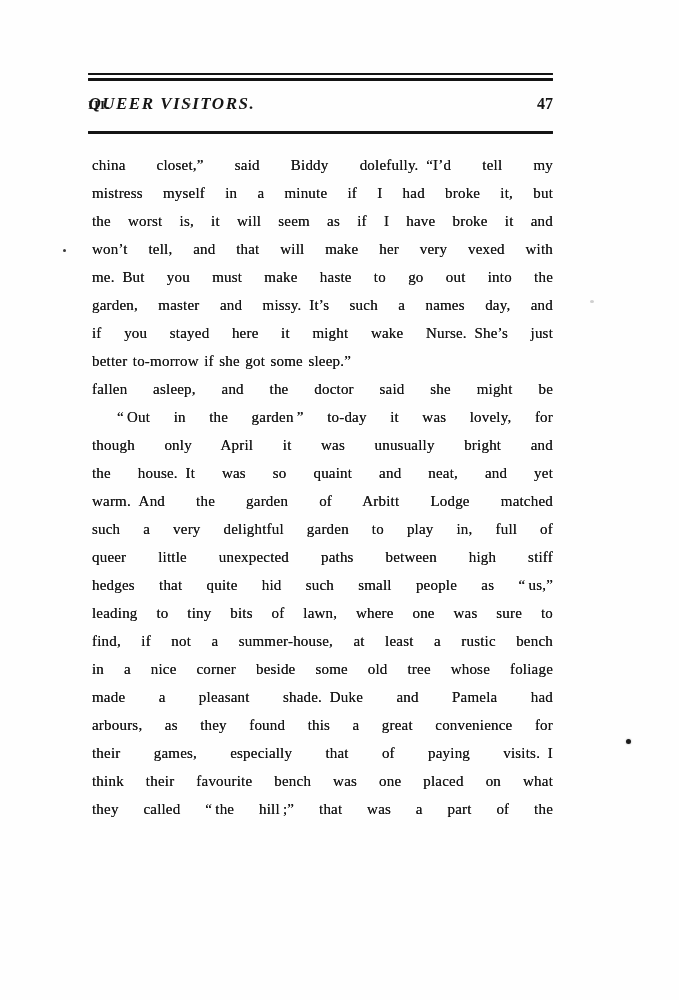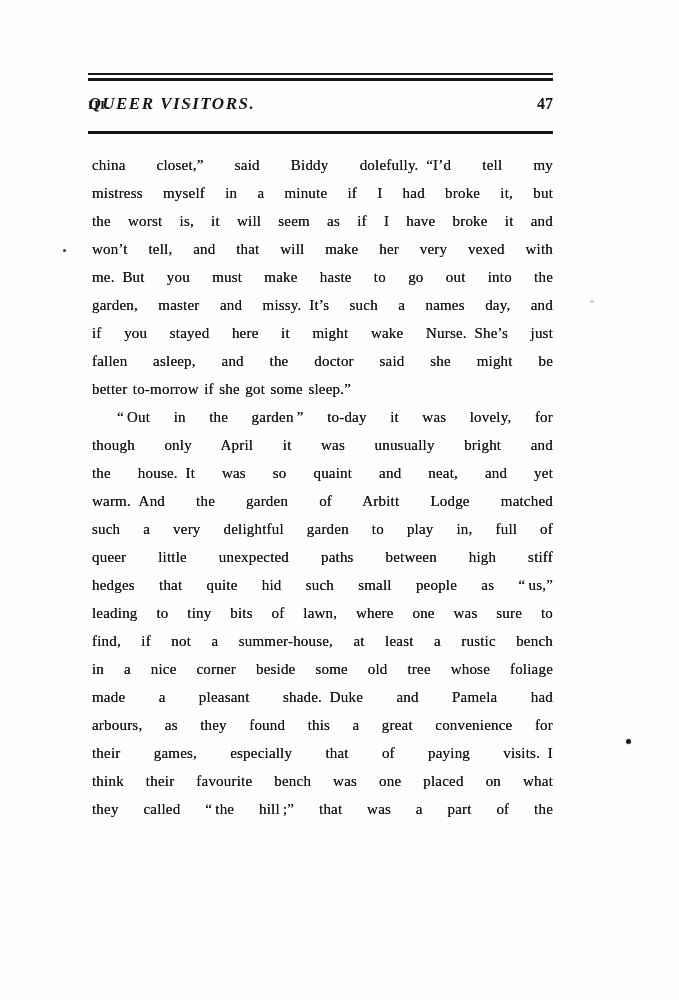--- a/index.html
+++ b/index.html
@@ -63,22 +63,22 @@
   <div class="rule rule-mid"></div>
 
   <div class="body-text">
     <div class="line">china closet,” said Biddy dolefully. “I’d tell my</div>
     <div class="line">mistress myself in a minute if I had broke it, but</div>
     <div class="line">the worst is, it will seem as if I have broke it and</div>
     <div class="line">won’t tell, and that will make her very vexed with</div>
     <div class="line">me. But you must make haste to go out into the</div>
     <div class="line">garden, master and missy. It’s such a names day, and</div>
     <div class="line">if you stayed here it might wake Nurse. She’s just</div>
+    <div class="line flush">better to-morrow if she got some sleep.”</div>
     <div class="line">fallen asleep, and the doctor said she might be</div>
-    <div class="line flush">better to-morrow if she got some sleep.”</div>
 
     <div class="line indent">“ Out in the garden ” to-day it was lovely, for</div>
     <div class="line">though only April it was unusually bright and</div>
     <div class="line">the house. It was so quaint and neat, and yet</div>
     <div class="line">warm. And the garden of Arbitt Lodge matched</div>
     <div class="line">such a very delightful garden to play in, full of</div>
     <div class="line">queer little unexpected paths between high stiff</div>
     <div class="line">hedges that quite hid such small people as “ us,”</div>
     <div class="line">leading to tiny bits of lawn, where one was sure to</div>
     <div class="line">find, if not a summer-house, at least a rustic bench</div>

